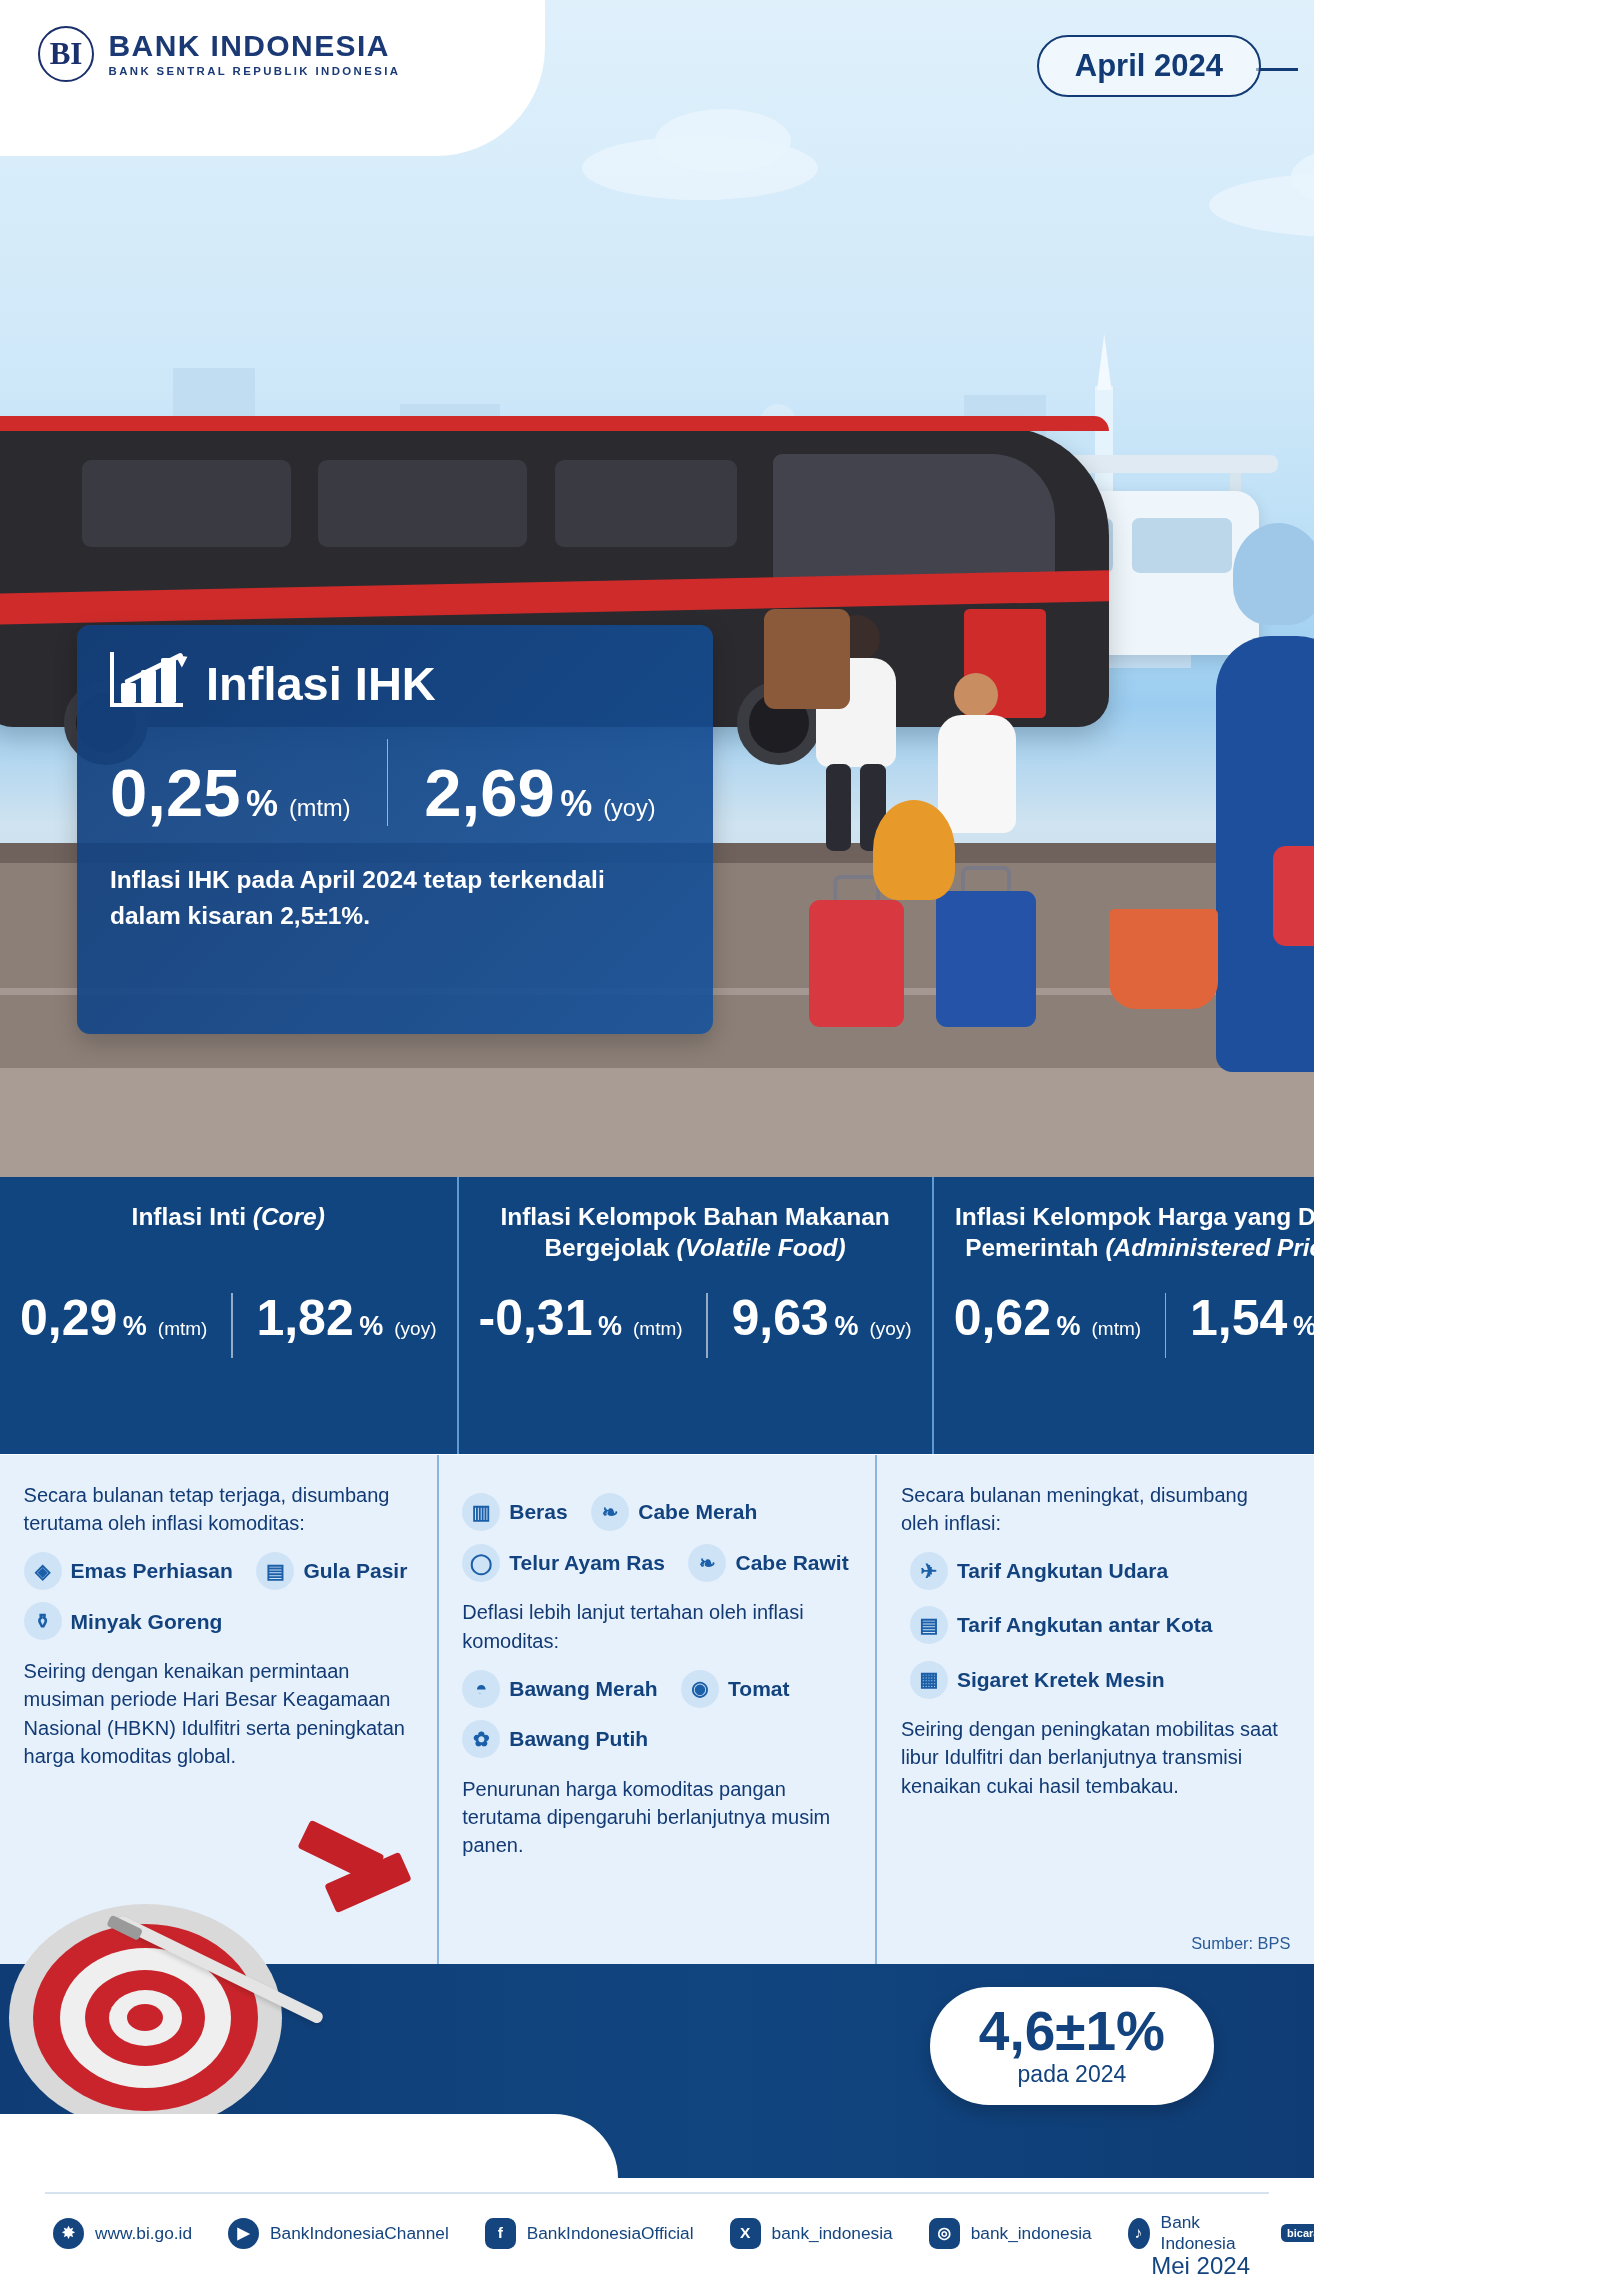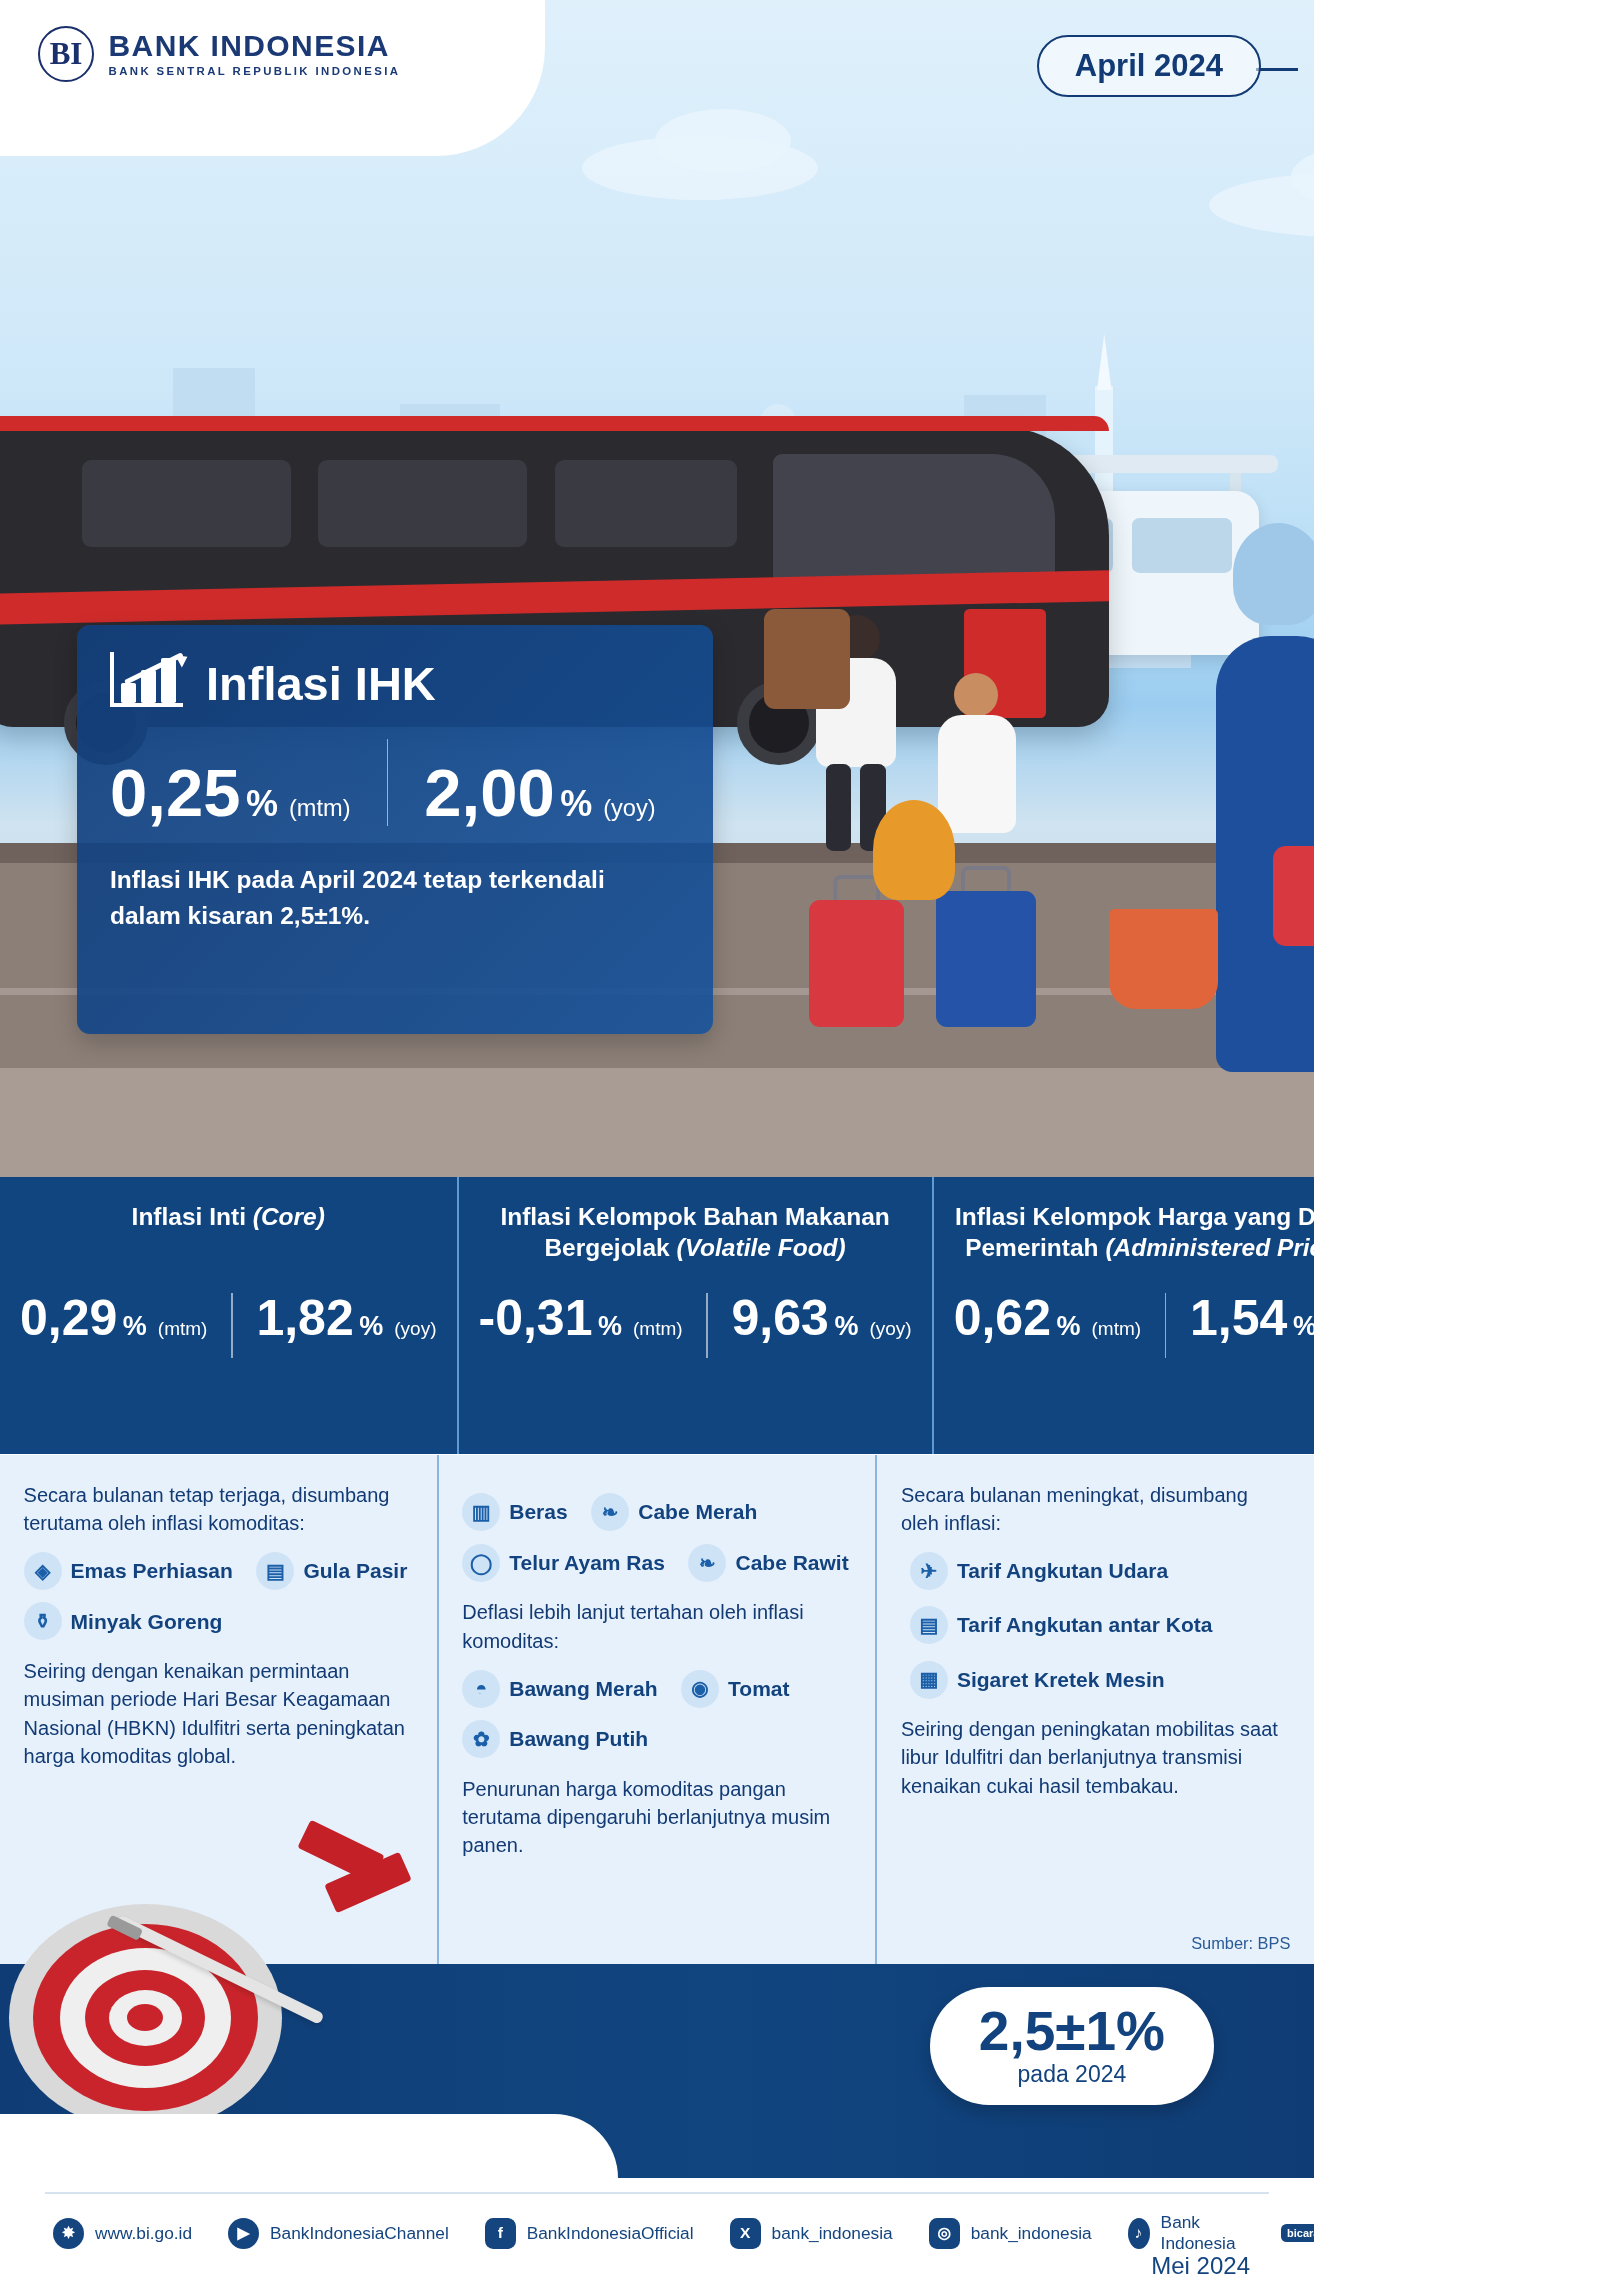--- a/index.html
+++ b/index.html
@@ -307,21 +307,21 @@
         <div class="ihk-title">Inflasi IHK</div>
       </div>
       <div class="ihk-values">
         <div class="val-block">
           <span class="val-num">0,25</span>
           <span class="val-pct">%</span>
           <span class="val-sub">(mtm)</span>
         </div>
         <div class="vsep"></div>
         <div class="val-block">
-          <span class="val-num">2,00</span>
+          <span class="val-num">2,69</span>
           <span class="val-pct">%</span>
           <span class="val-sub">(yoy)</span>
         </div>
       </div>
       <div class="ihk-note">Inflasi IHK pada April 2024 tetap terkendali dalam kisaran 2,5±1%.</div>
     </div>
   </div>
 
   <div class="cols-head">
     <div class="col-head">
@@ -474,21 +474,21 @@
 
   <div class="dart">
     <div class="shaft"></div>
     <div class="tip"></div>
     <div class="fin" style="left:191px;top:9px;width:82px;height:31px;transform:rotate(26deg);"></div>
     <div class="fin" style="left:218px;top:40px;width:82px;height:31px;transform:rotate(-24deg);"></div>
   </div>
 
 
   <div class="proj-pill">
-    <div class="big"><span>2,5±1</span><span>%</span></div>
+    <div class="big"><span>4,6±1</span><span>%</span></div>
     <div class="small">pada 2024</div>
   </div>
 
   <div class="footer-curve"></div>
   <div class="footer-white"></div>
   <div class="footer-line"></div>
 
   <div class="footer-row">
     <div class="fitem">
       <span class="fic">✸</span>

